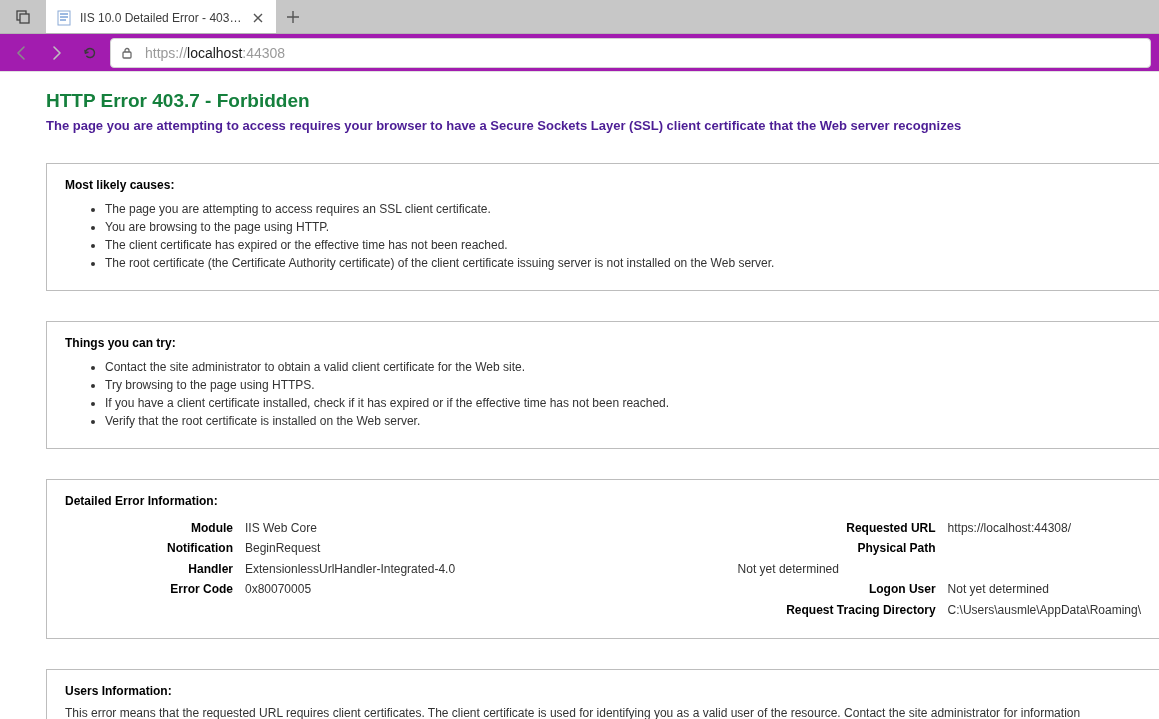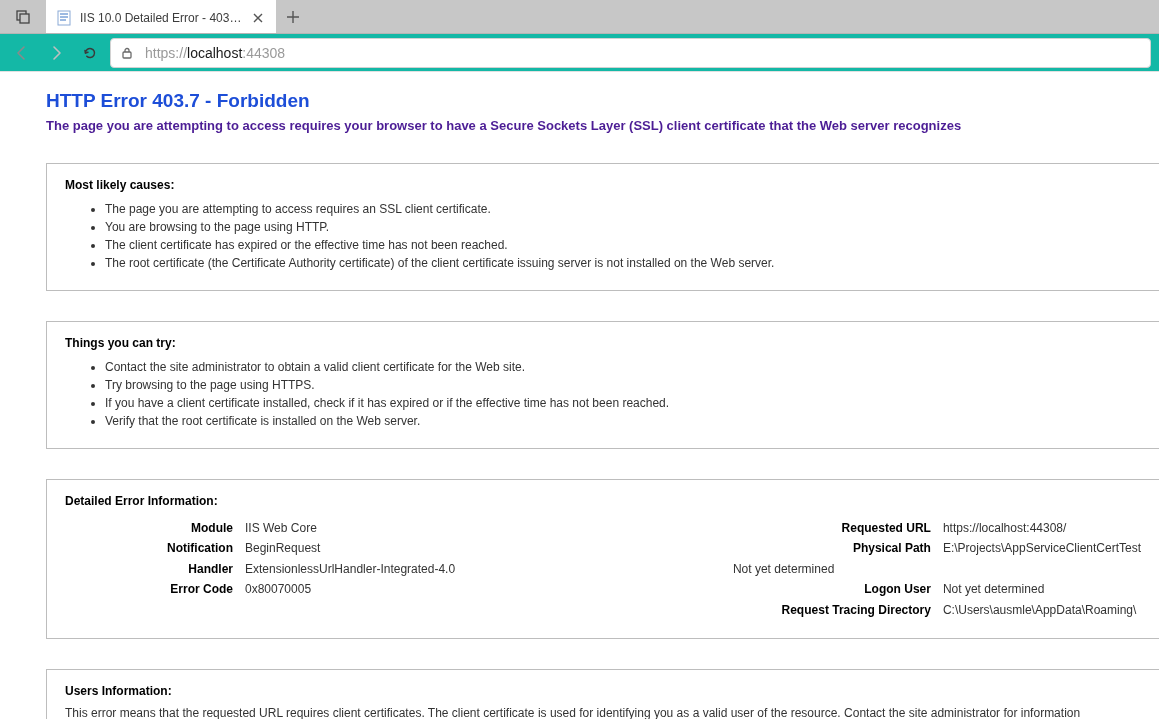--- a/index.html
+++ b/index.html
@@ -5,30 +5,30 @@
   * { box-sizing: border-box; }
   html, body { margin:0; padding:0; font-family: "Segoe UI", Tahoma, Arial, sans-serif; font-size:13px; color:#000; background:#fff; }
   
   .tab-strip { height:34px; background:#c7c7c7; display:flex; align-items:stretch; overflow:hidden; border-bottom:1px solid #b5b5b5;}
   .win-btn { width:46px; display:flex; align-items:center; justify-content:center; color:#333; }
   .tab { background:#fff; display:flex; align-items:center; padding:0 10px; min-width:210px; max-width:230px; gap:8px; border-top:2px solid transparent; position:relative; }
   .tab .favicon { width:16px; height:16px; display:flex; align-items:center; justify-content:center; }
   .tab-title { flex:1; white-space:nowrap; overflow:hidden; text-overflow:ellipsis; font-size:12px; color:#3c3c3c; }
   .tab-close { width:16px; height:16px; display:flex; align-items:center; justify-content:center; color:#555; cursor:pointer;}
   .new-tab { width:34px; display:flex; align-items:center; justify-content:center; color:#555; cursor:pointer;}
-  .toolbar { height:38px; background:#14b8a6; display:flex; align-items:center; padding:0 8px; gap:6px; border-bottom:1px solid #e1e1e1; }
+  .toolbar { height:38px; background:#a21caf; display:flex; align-items:center; padding:0 8px; gap:6px; border-bottom:1px solid #e1e1e1; }
   .nav-btn { width:28px; height:28px; display:flex; align-items:center; justify-content:center; color:#787878; border-radius:4px; cursor:pointer;}
   .nav-btn.enabled { color:#3a3a3a; }
   .address-bar { flex:1; height:30px; background:#fff; border:1px solid #d2d2d2; border-radius:4px; display:flex; align-items:center; padding:0 8px; gap:10px; }
   .lock-icon { width:16px; height:16px; display:flex; align-items:center; justify-content:center; color:#6a6a6a; }
   .url-text { font-size:14px; color:#9a9a9a; white-space:nowrap; }
   .url-text .host { color:#1a1a1a; }
   
   .page { padding:18px 0 40px 46px; }
-  h1.error-title { color:#1d4ed8; font-family: Verdana, Arial, sans-serif; font-weight:700; font-size:19px; margin:0 0 6px 0; }
+  h1.error-title { color:#15803d; font-family: Verdana, Arial, sans-serif; font-weight:700; font-size:19px; margin:0 0 6px 0; }
   .subtitle { font-family: Verdana, Arial, sans-serif; font-weight:700; font-size:13px; margin:0 0 30px 0; color:#4c1d95; white-space:nowrap; }
   .block { border:1px solid #bdbdbd; border-right:none; padding:14px 18px 18px 18px; margin-bottom:30px; font-family: Verdana, Arial, sans-serif; }
   .block h3 { margin:0 0 8px 0; font-size:12px; font-weight:700; color:#000; }
   .block ul { margin:4px 0 0 0; padding-left:40px; }
   .block ul li { font-size:12px; color:#333; line-height:1.5; }
   .detail-cols { display:flex; gap:40px; margin-top:10px; }
   .detail-table { font-size:12px; }
   .detail-table .row { display:flex; line-height:1.7; }
   .detail-table .lab { text-align:right; font-weight:700; color:#000; padding-right:12px; white-space:nowrap; }
   .left-table .lab { width:180px; }
@@ -146,21 +146,20 @@
           </div>
       </div>
       <div style="flex:1"></div>
       <div class="detail-table right-table">
         <div class="row">
             <div class="lab">Requested URL</div>
             <div class="val">https://localhost:44308/</div>
           </div>
         <div class="row">
             <div class="lab">Physical Path</div>
-            <div class="val">E:\Projects\AppServiceClientCertTest</div>
           </div>
         <div class="row">
             <div class="val">Not yet determined</div>
           </div>
         <div class="row">
             <div class="lab">Logon User</div>
             <div class="val">Not yet determined</div>
           </div>
         <div class="row">
             <div class="lab">Request Tracing Directory</div>

